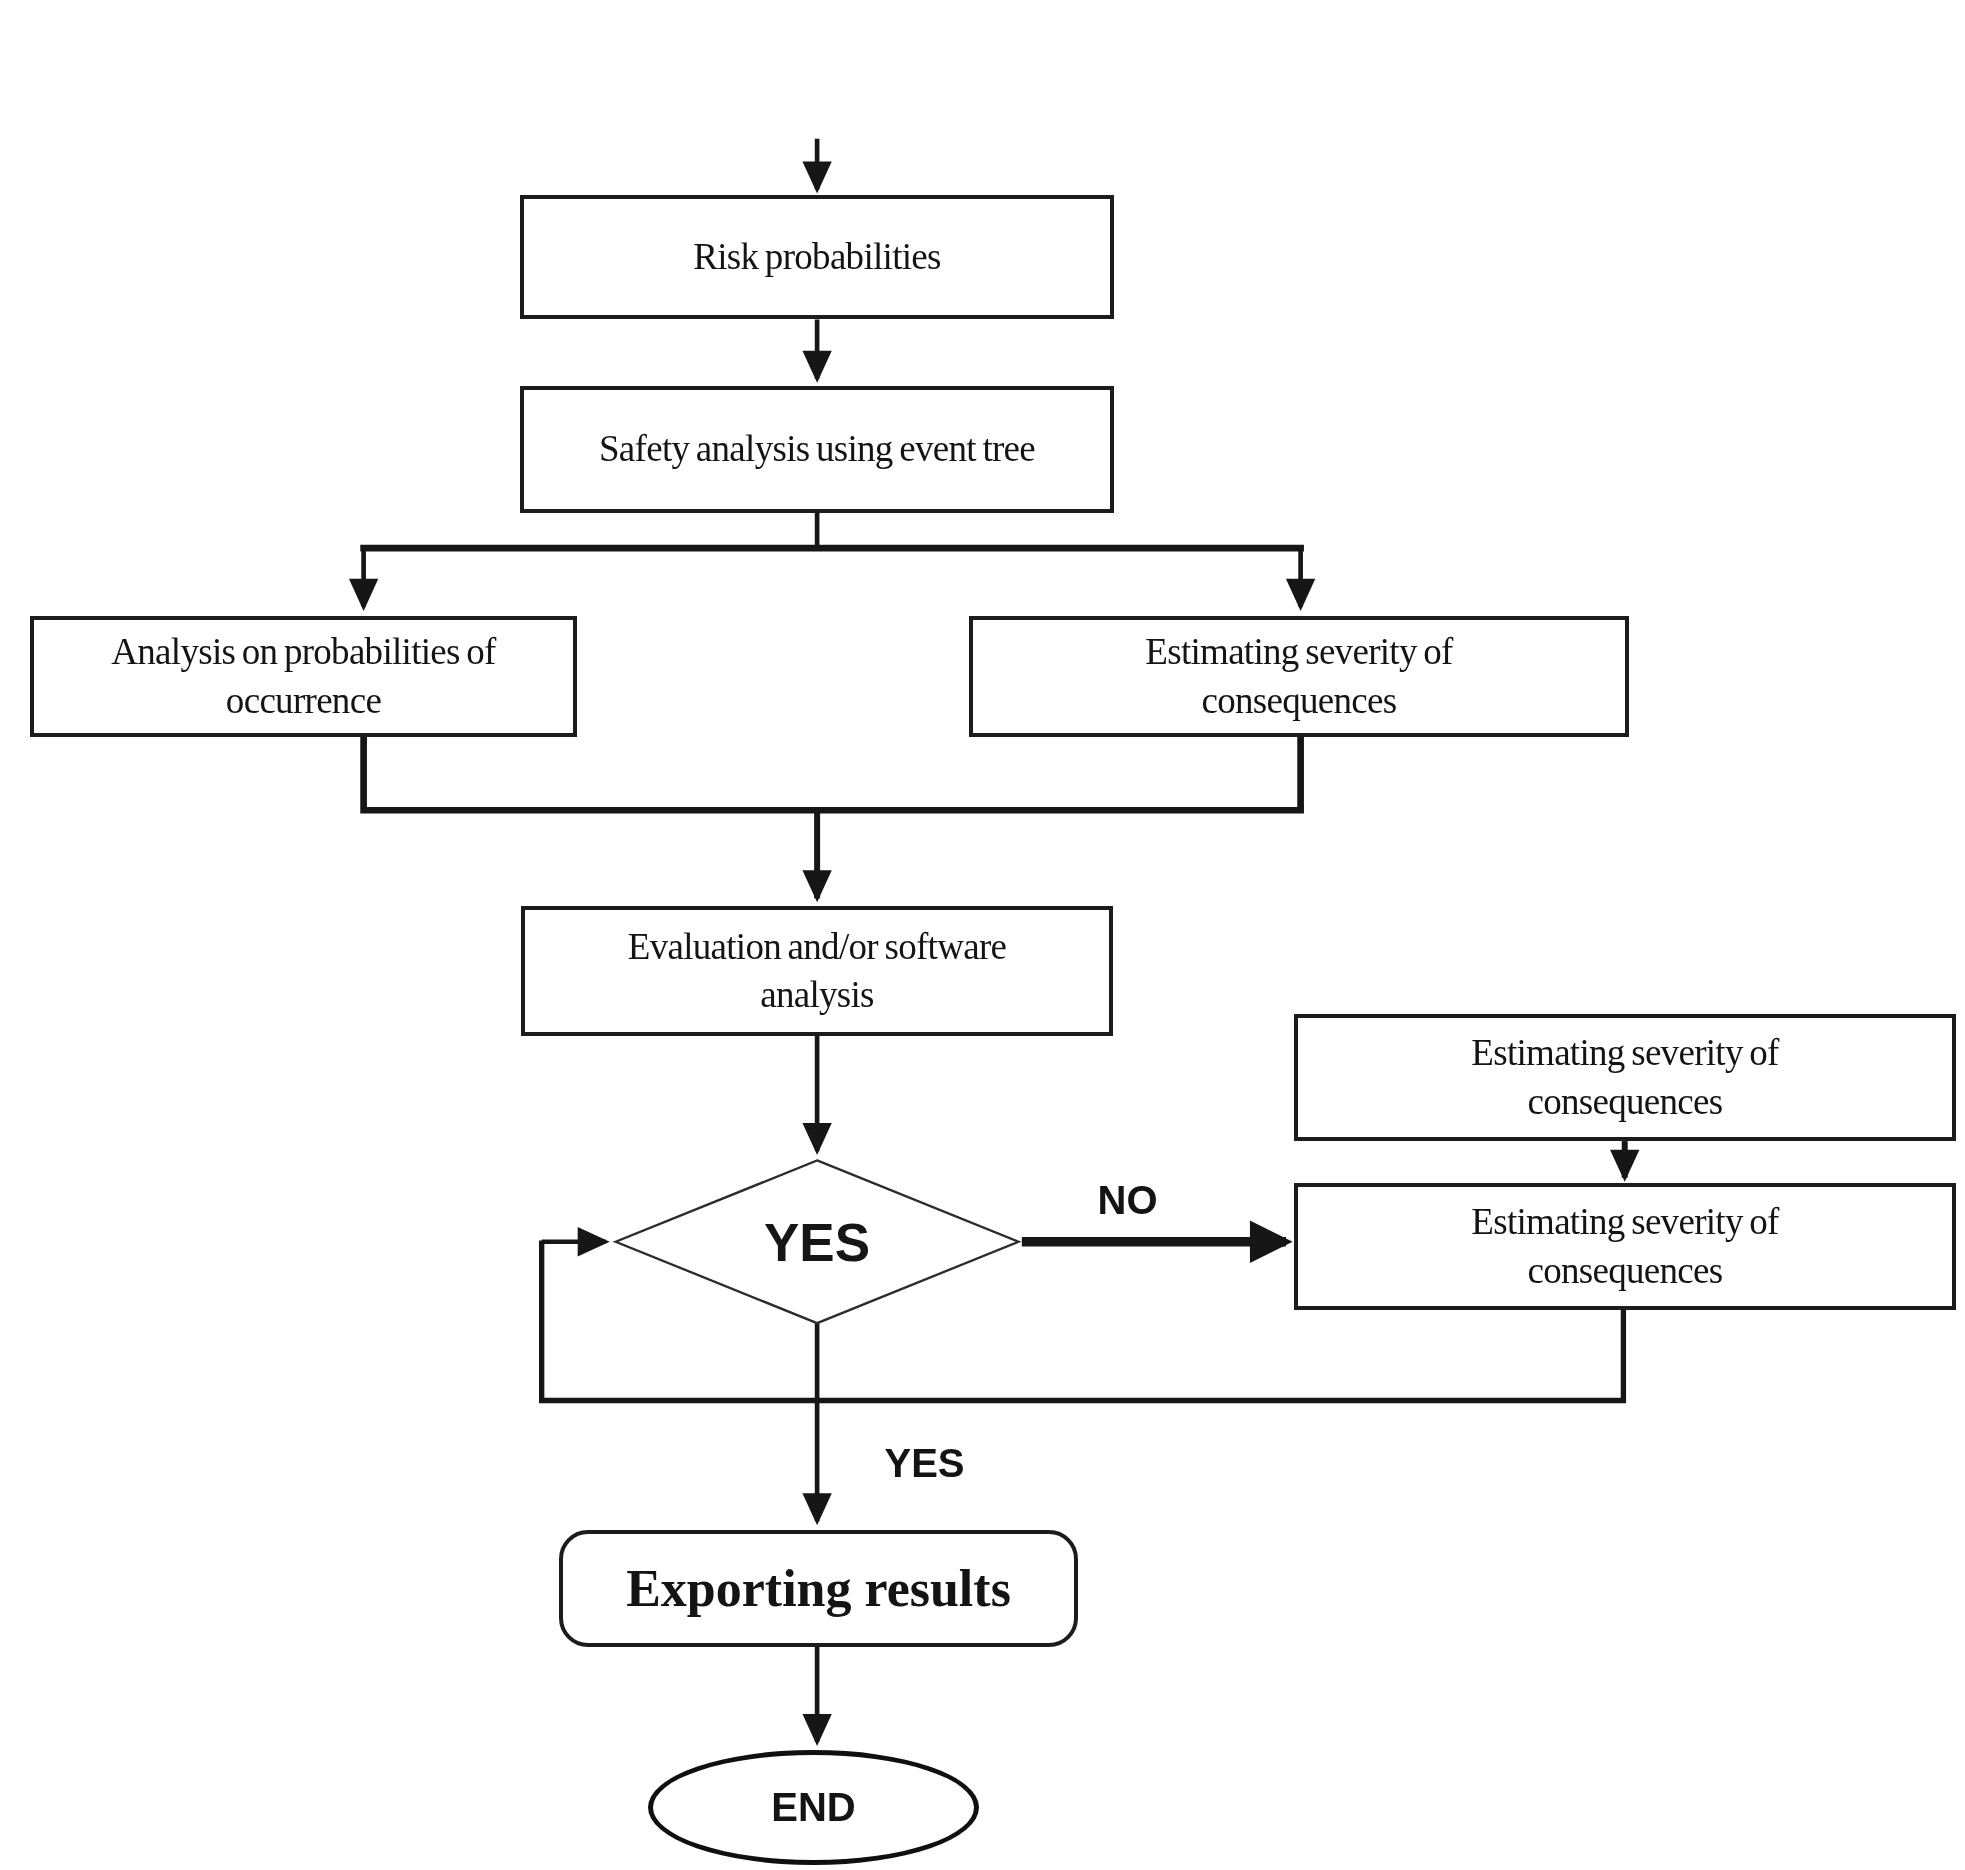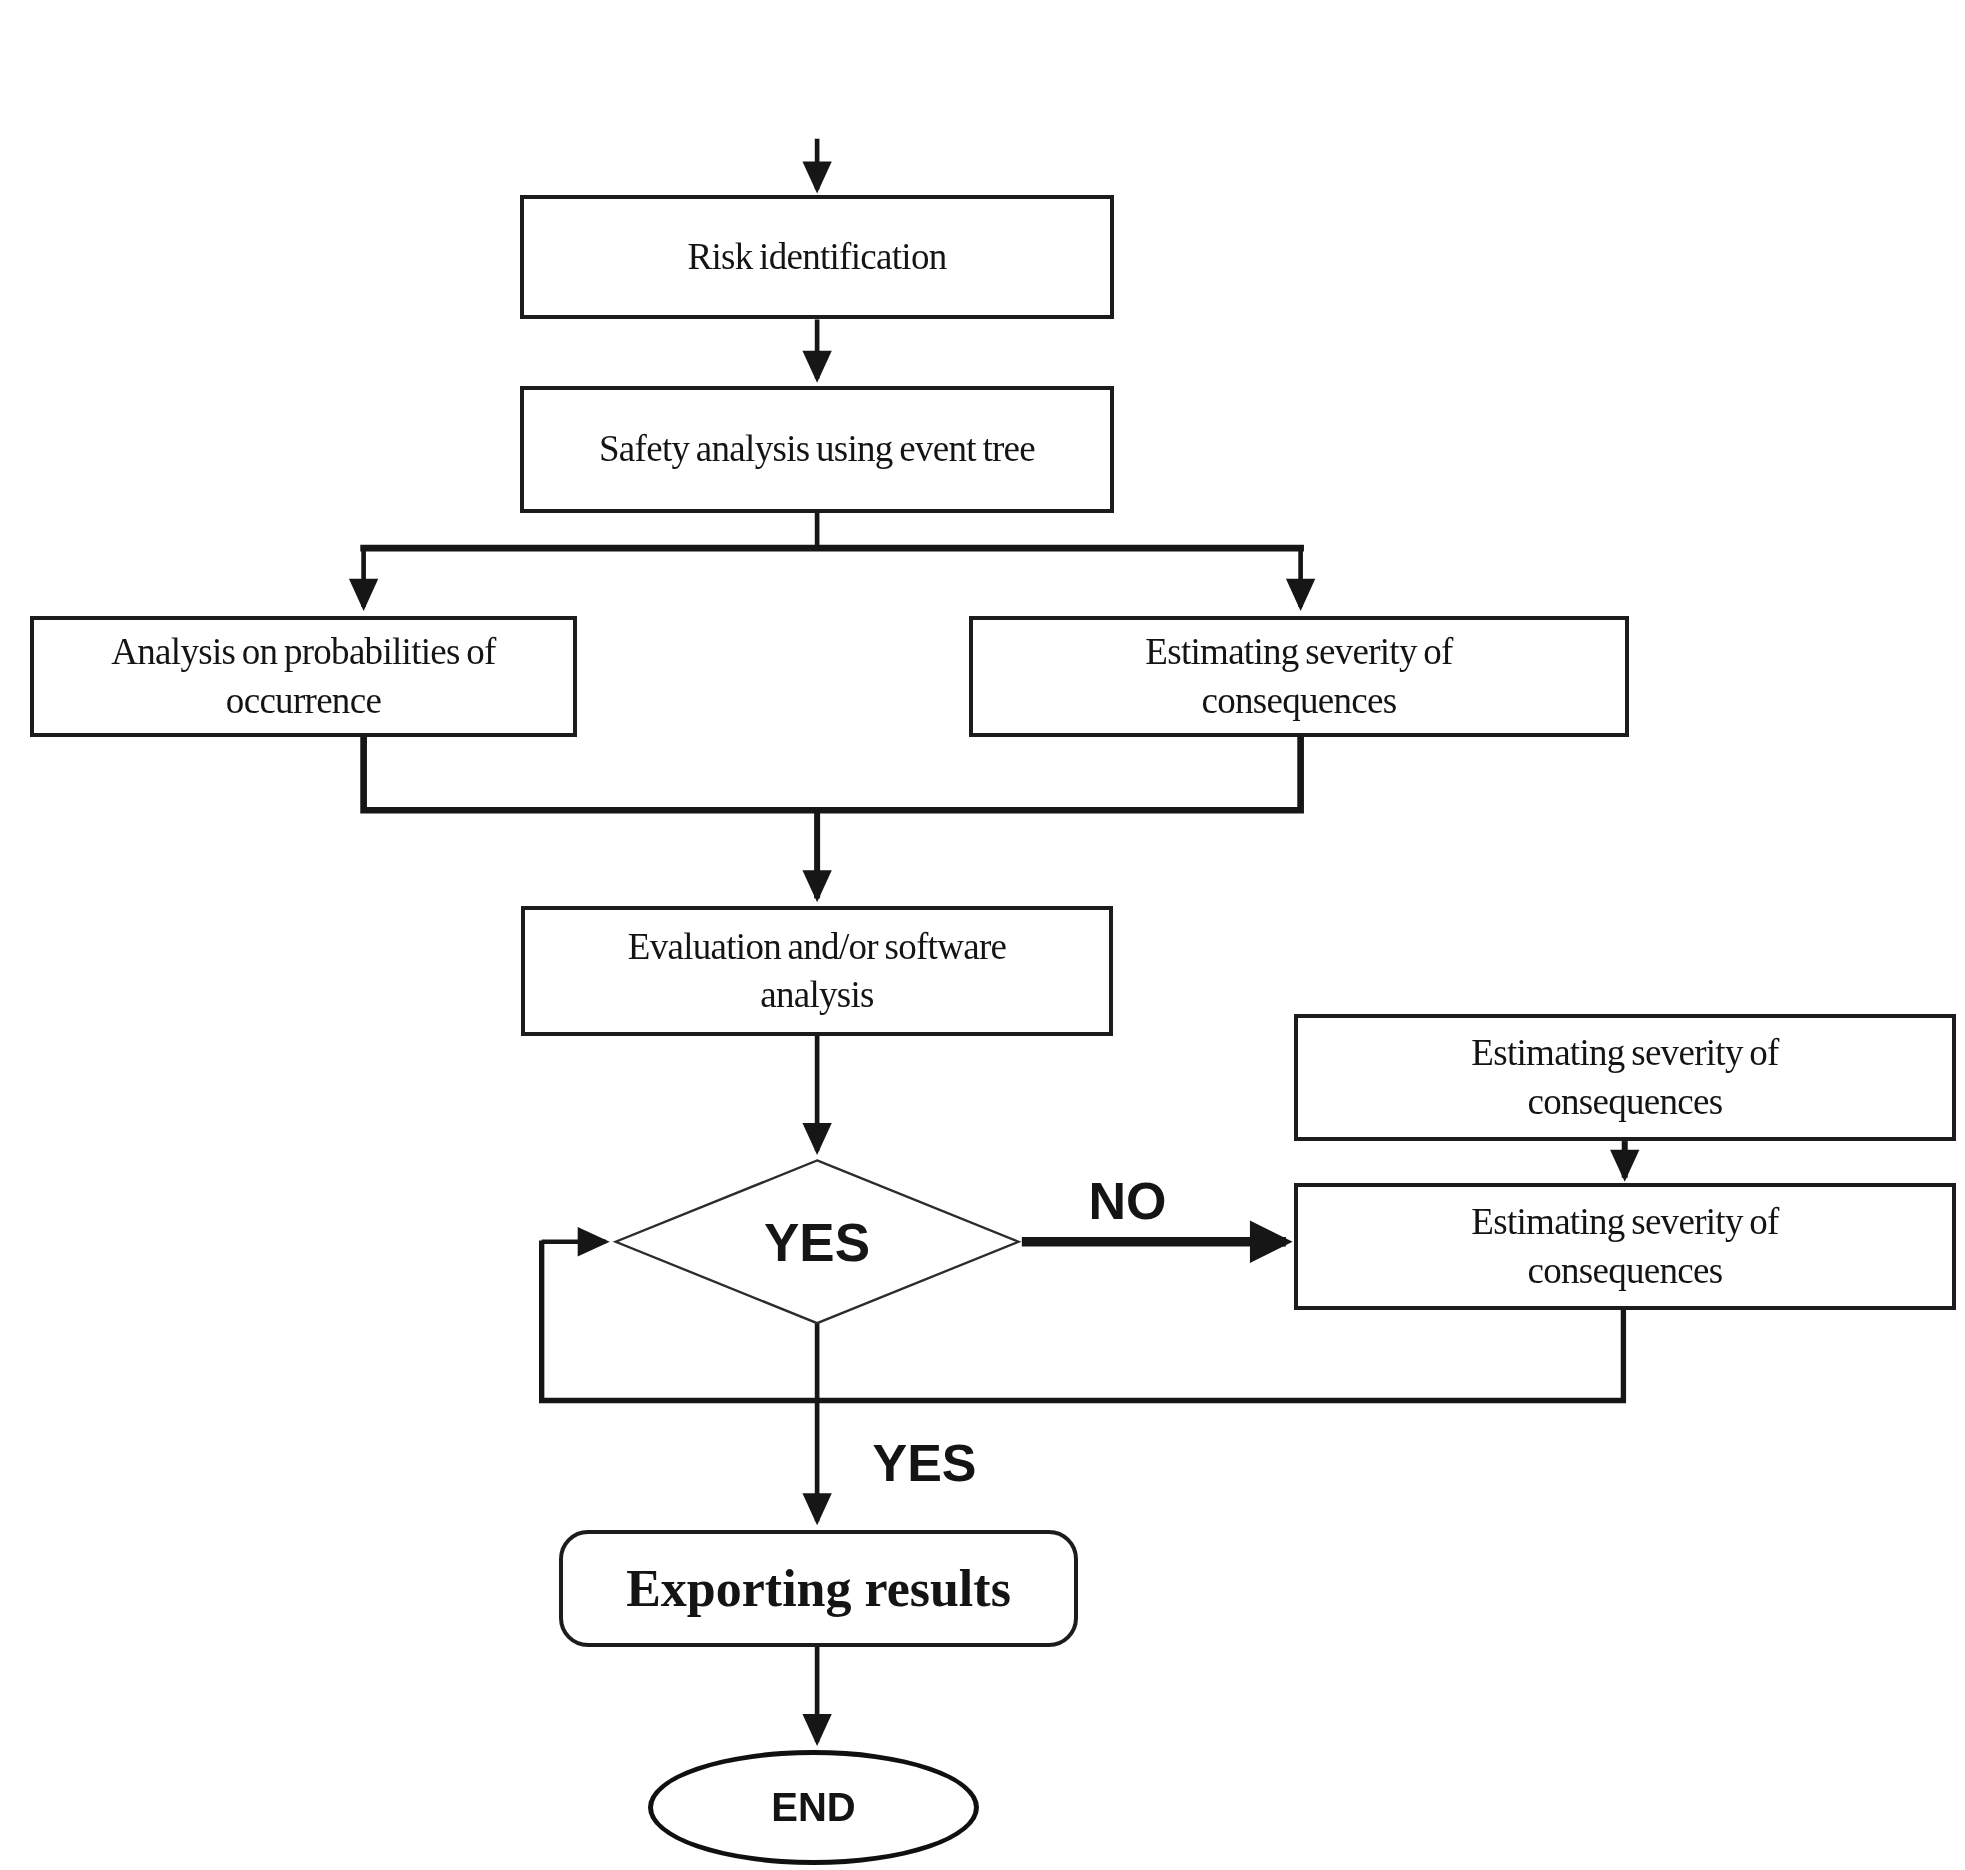--- a/index.html
+++ b/index.html
@@ -28,21 +28,21 @@
     font-weight:700;font-size:52px;letter-spacing:0px;
   }
   .txt{display:inline-block;}
   .diamond-label{
     position:absolute;display:flex;align-items:center;justify-content:center;
     font-family:"Liberation Sans",sans-serif;font-weight:700;font-size:53px;
     color:#161616;
   }
   .edge-label{
     position:absolute;display:flex;align-items:center;justify-content:center;
-    font-family:"Liberation Sans",sans-serif;font-weight:700;font-size:52px;
+    font-family:"Liberation Sans",sans-serif;font-weight:700;font-size:40px;
     color:#141414;text-align:center;
   }
 </style>
 </head>
 <body>
 
 <div class="canvas">
 
   <svg class="wires" viewBox="0 0 2946 2804" xmlns="http://www.w3.org/2000/svg">
     <defs>
@@ -77,21 +77,21 @@
 
     <line x1="1225" y1="1984" x2="1225" y2="2281" stroke-width="7" marker-end="url(#ah)"></line>
 
     <line x1="1225" y1="2469" x2="1225" y2="2612" stroke-width="7" marker-end="url(#ah)"></line>
 
     <polygon points="1225,1740 1527,1862 1225,1984 923,1862" style="fill:#ffffff;stroke:#2c2c2c;stroke-width:3.5;"></polygon>
   </svg>
 
 
   <div class="node process" style="left:520px;top:195px;width:594px;height:124px;">
-    <span class="txt" style="max-width:520px;">Risk identification</span>
+    <span class="txt" style="max-width:520px;">Risk probabilities</span>
   </div>
 
   <div class="node process" style="left:520px;top:386px;width:594px;height:127px;">
     <span class="txt" style="max-width:487px;">Safety analysis using event tree</span>
   </div>
 
   <div class="node process" style="left:30px;top:616px;width:547px;height:121px;">
     <span class="txt" style="max-width:534px;">Analysis on probabilities of occurrence</span>
   </div>
 

